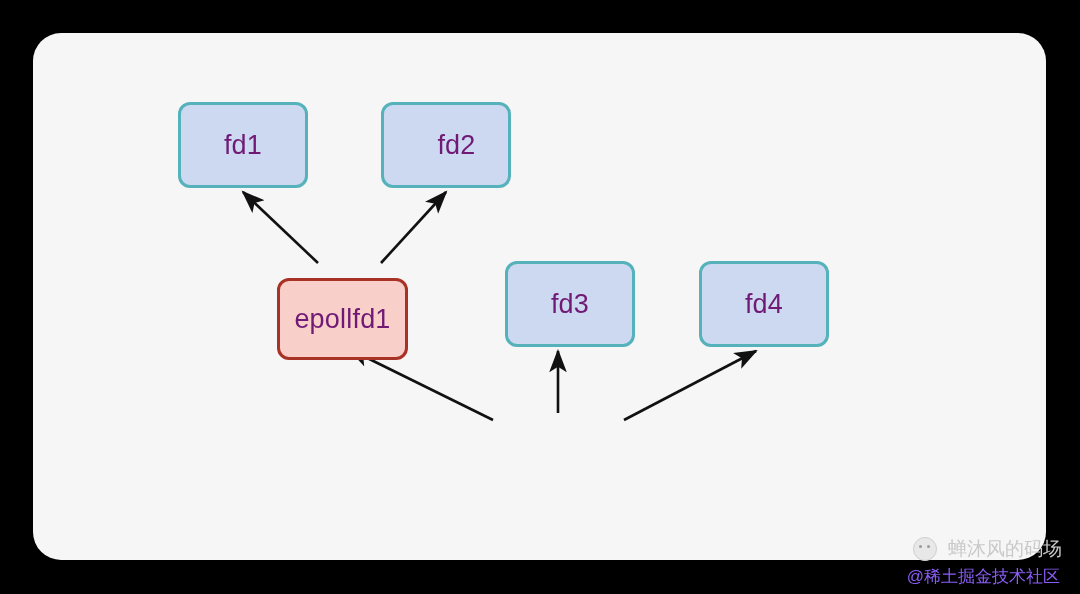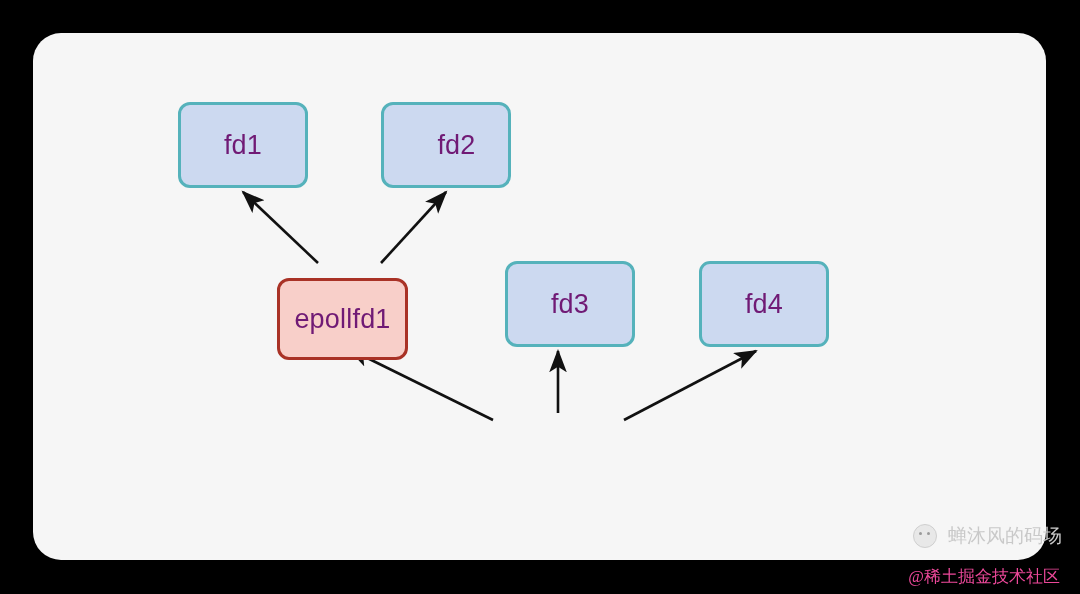--- a/index.html
+++ b/index.html
@@ -92,24 +92,24 @@
   .wm-avatar::before { left: 5px; }
   .wm-avatar::after { left: 13px; }
   .wm-title {
     font-size: 19px;
     color: #c9c9c9;
     font-family: "DejaVu Sans", sans-serif;
     white-space: nowrap;
   }
   .wm-sub {
     font-size: 17px;
-    color: #ec4899;
-    font-family: Liberation Serif, serif;
+    color: #8b5cf6;
+    font-family: Liberation Sans, sans-serif;
     white-space: nowrap;
-    margin-top: 16px;
+    margin-top: 3px;
     margin-right: 2px;
   }
 </style>
 </head>
 <body>
 
 <div id="stage">
 
   <div id="canvas"></div>
 
@@ -133,21 +133,21 @@
   </div>
 
   <div class="node node-fd" style="left:381px; top:102px; width:130px; height:86px;padding-left:21px;">
     <span>fd2</span>
   </div>
 
   <div class="node node-fd" style="left:505px; top:261px; width:130px; height:86px;">
     <span>fd3</span>
   </div>
 
-  <div class="node node-fd" style="left:699px; top:261px; width:130px; height:86px;border-radius:11px;">
+  <div class="node node-fd" style="left:699px; top:261px; width:130px; height:86px;">
     <span>fd4</span>
   </div>
 
   <div class="node node-epoll" style="left:277px; top:278px; width:131px; height:82px;">
     <span>epollfd1</span>
   </div>
 
 
   <div id="watermark">
     <div class="wm-row">

